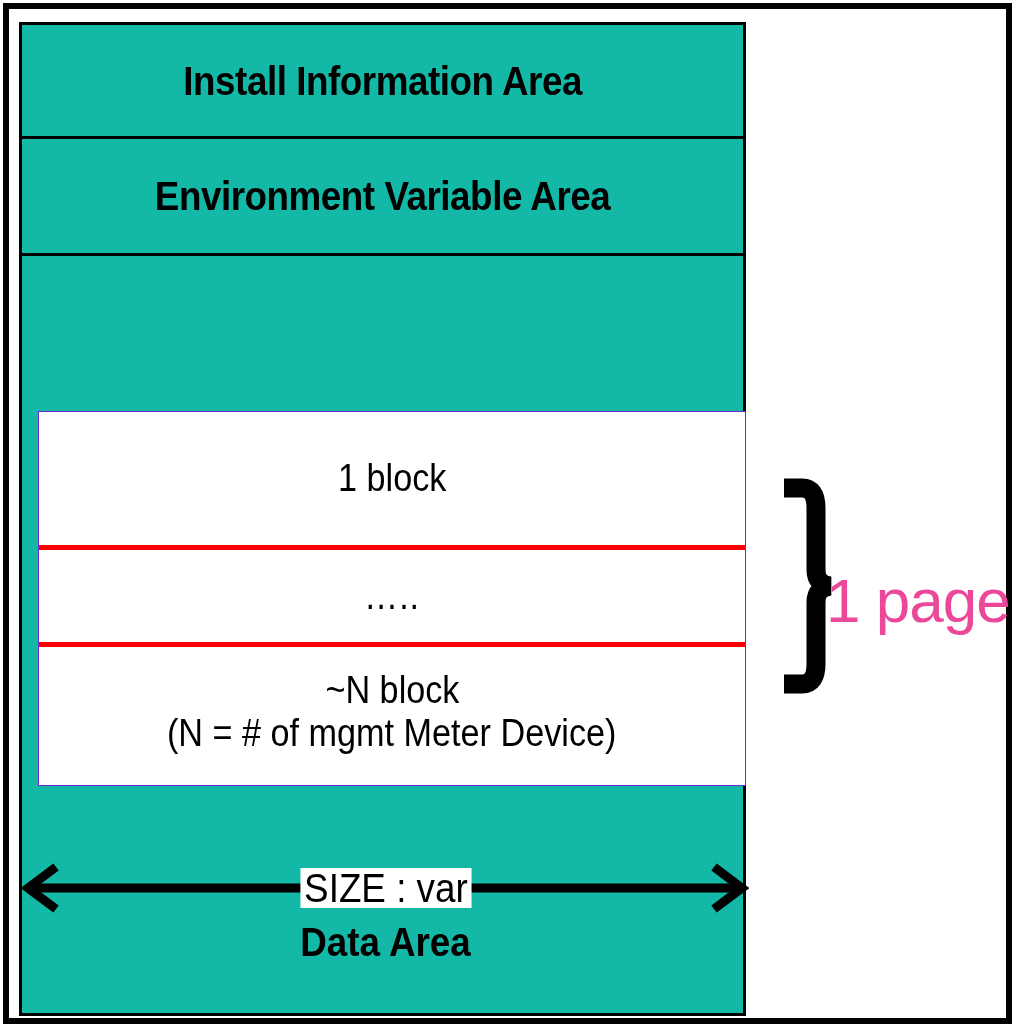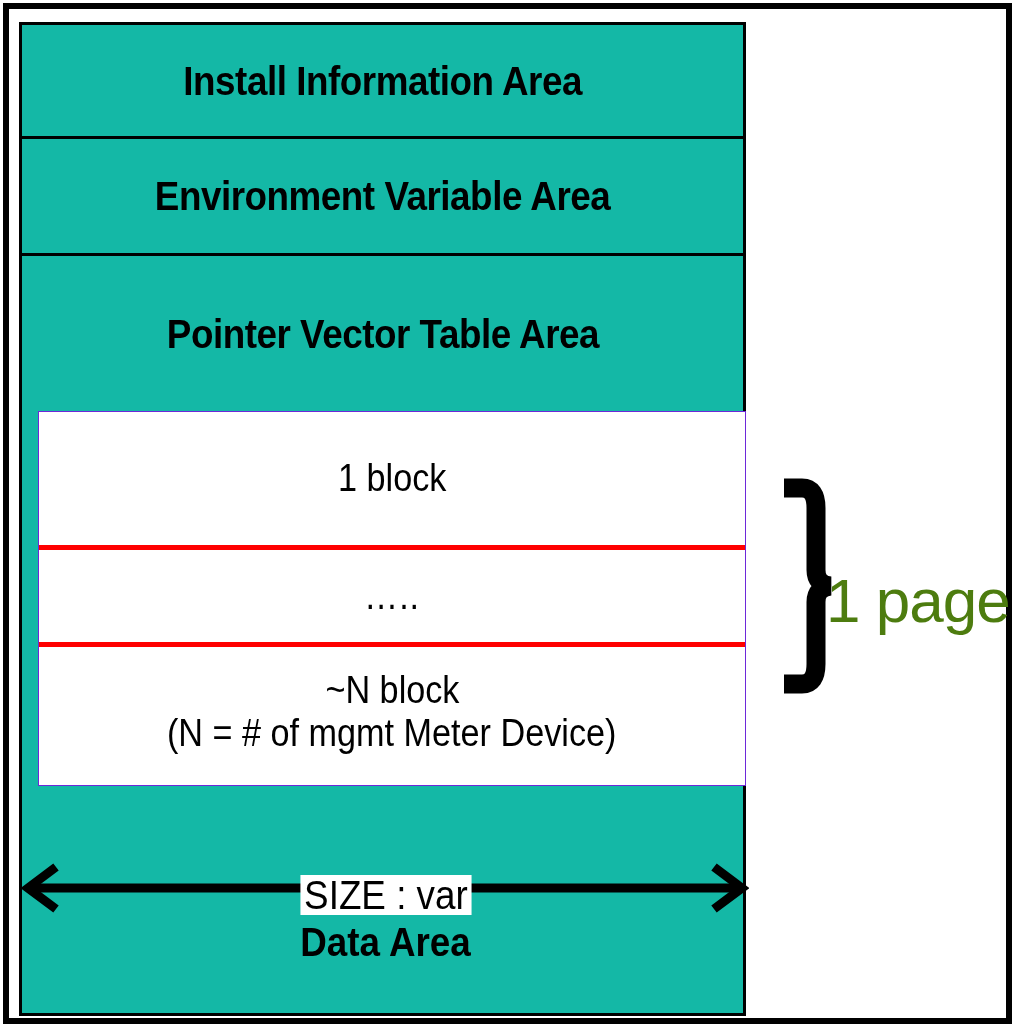--- a/index.html
+++ b/index.html
@@ -143,21 +143,21 @@
     position: absolute;
     left: 0; top: 0;
   }
   .size-arrow-label {
     position: absolute;
     left: 0;
     top: 0;
     width: 100%;
     height: 54px;
     display: flex;
-    align-items: flex-end;
+    align-items: center;
     justify-content: center;
   }
   .size-arrow-label span {
     background: #ffffff;
     padding: 0 4px;
     font-size: 40px;
     font-weight: normal;
     color: #000000;
     transform: scaleX(0.92);
     line-height: 1;
@@ -182,21 +182,21 @@
     left: 780px;
     top: 478px;
     width: 56px;
     height: 216px;
   }
   .page-label {
     position: absolute;
     left: 826px;
     top: 570px;
     font-size: 62px;
-    color: #4d7c0f;
+    color: #ec4899;
     font-weight: normal;
     line-height: 1;
     white-space: nowrap;
     letter-spacing: -1px;
   }
 </style>
 </head>
 <body>
 
 <div id="canvas">
@@ -208,23 +208,20 @@
     <div class="map-row" style="top:0px; height:111px;">
       <div class="row-label">Install Information Area</div>
     </div>
     <div class="sep" style="top:111px;"></div>
 
     <div class="map-row" style="top:114px; height:114px;">
       <div class="row-label">Environment Variable Area</div>
     </div>
     <div class="sep" style="top:228px;"></div>
 
-    <div class="map-row" style="top:231px; height:155px;">
-      <div class="row-label">Pointer Vector Table Area</div>
-    </div>
 
     <div class="block-group">
 
       <div class="block-row" style="top:0px; height:133px;">
         <div class="block-label">1 block</div>
       </div>
       <div class="block-sep" style="top:133px;"></div>
 
       <div class="block-row" style="top:138px; height:92px;">
         <div class="block-label dots">…..</div>

